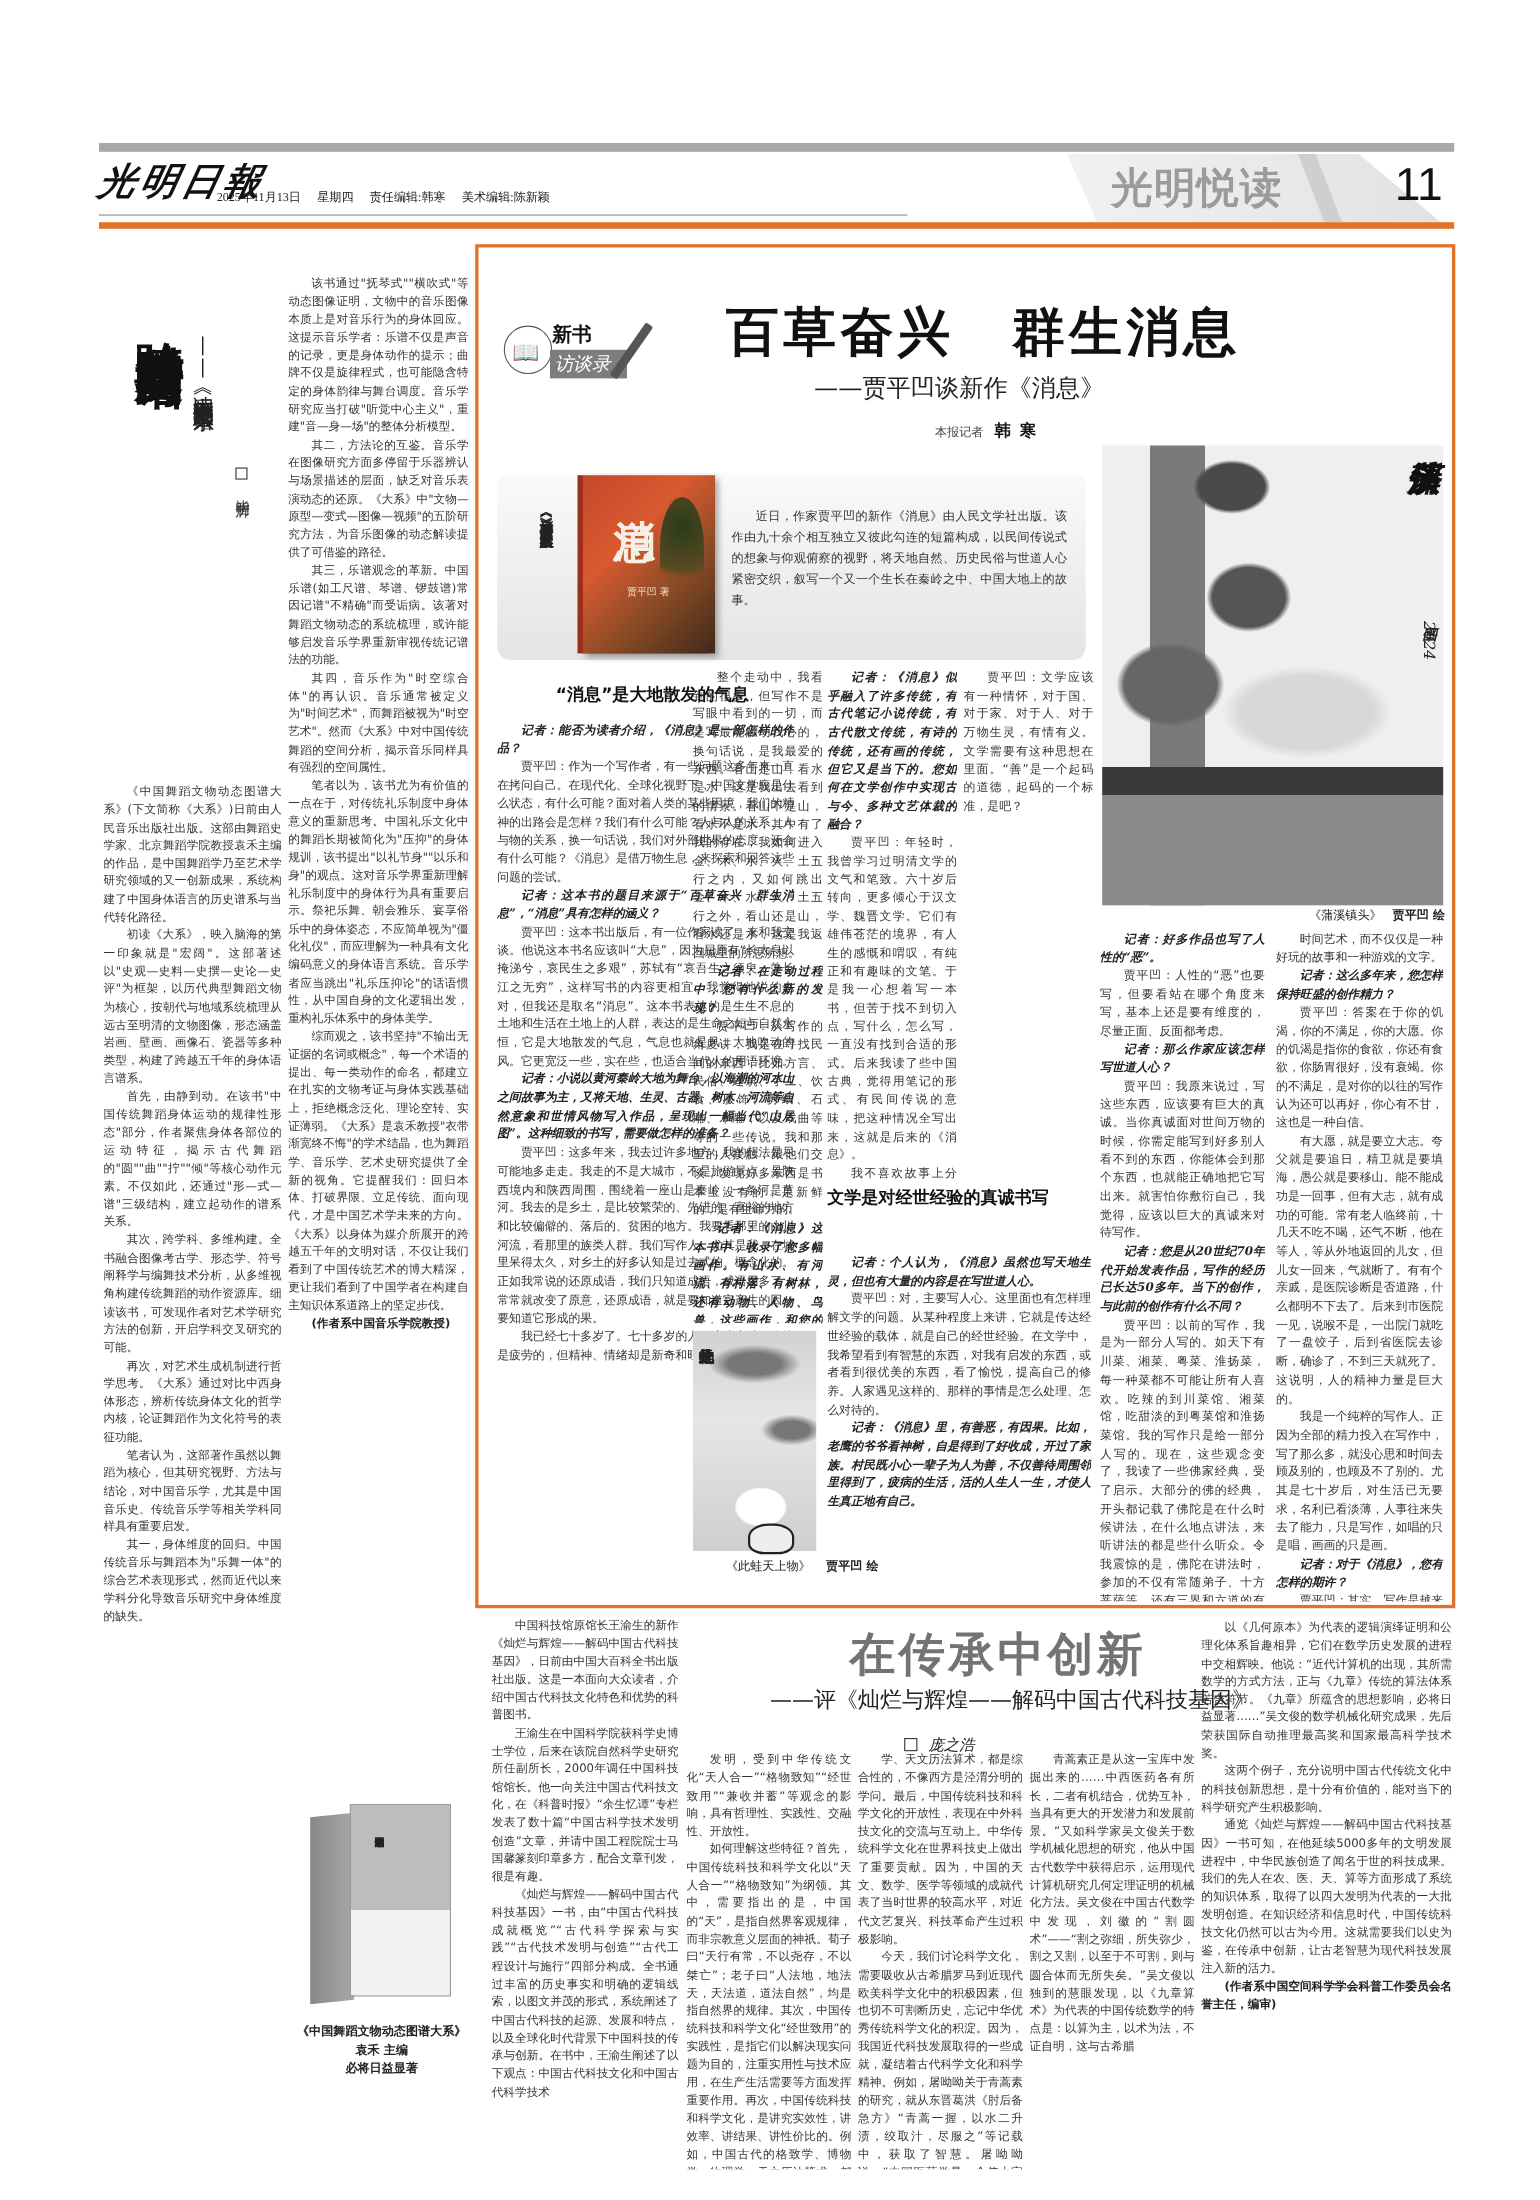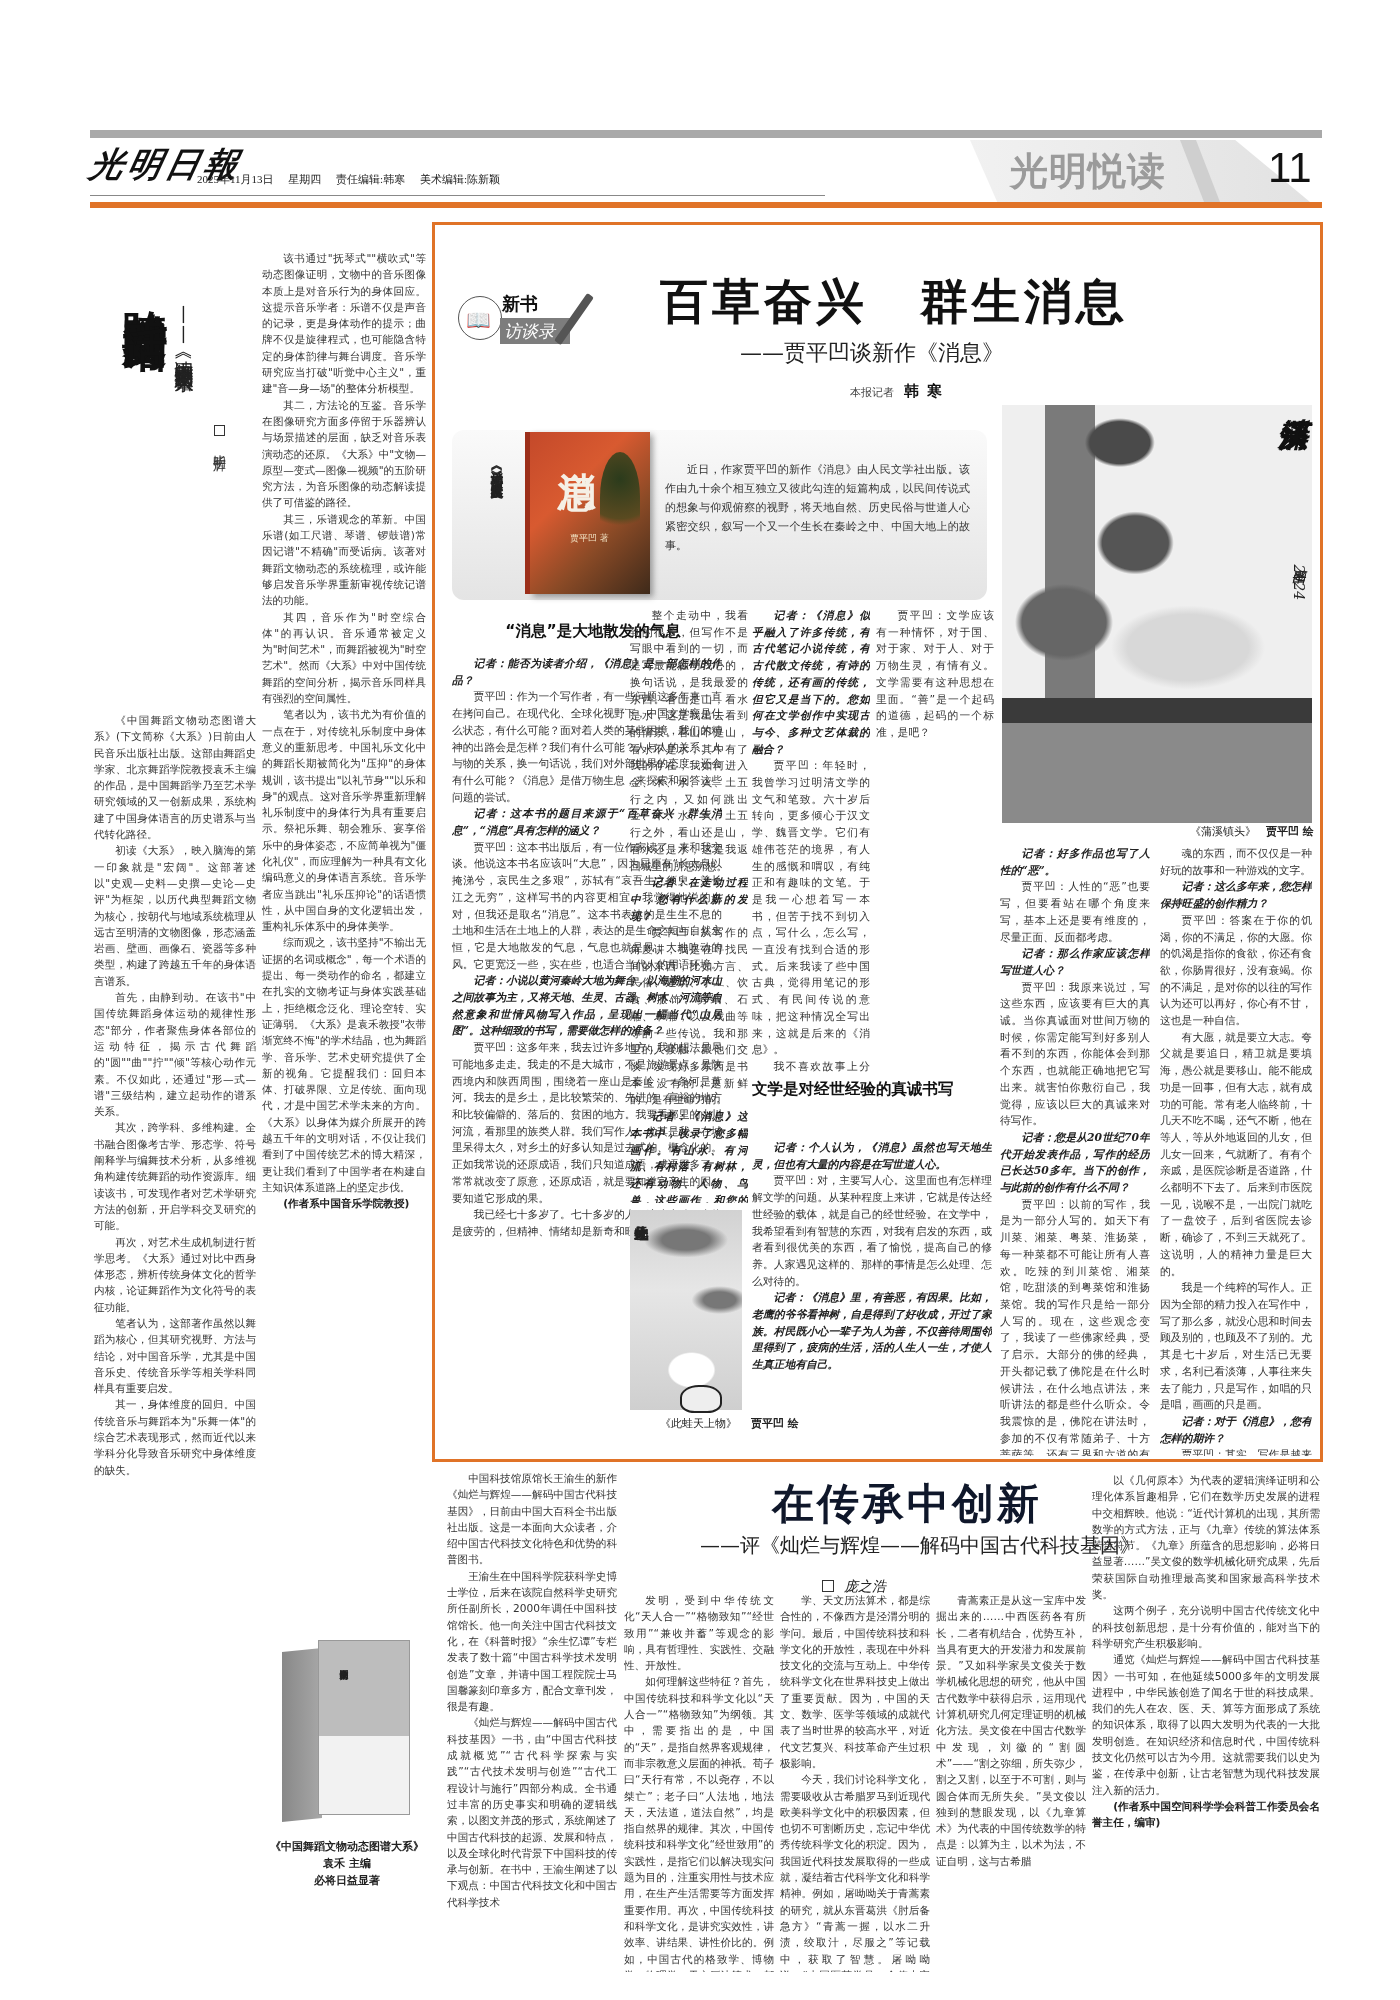--- a/index.html
+++ b/index.html
@@ -72,21 +72,21 @@
       radial-gradient(ellipse 40px 30px at 55% 80%, #fff 55%, transparent 60%),
       radial-gradient(ellipse 60px 25px at 50% 15%, #777 40%, transparent 70%),
       radial-gradient(ellipse 40px 20px at 80% 45%, #777 40%, transparent 70%),
       linear-gradient(180deg, #d2d2d2, #e6e6e6 40%, #cfcfcf); }
   .frog { position: absolute; left: 680px; top: 1385px; width: 42px; height: 28px; border: 2px solid #222; border-radius: 45% 45% 35% 35%; background: #eee; }
   .painting2-inscr { position: absolute; left: 634px; top: 1215px; writing-mode: vertical-rl; font-size: 14px; font-weight: bold; color: #222; line-height: 15px; }
   .paint2-cap { position: absolute; left: 660px; top: 1416px; font-size: 11px; font-family: "DejaVu Serif", serif; white-space: nowrap; color: #222; }
   .paint2-cap b { margin-left: 14px; font-family: "DejaVu Sans", sans-serif; }
 
   
-  .bot-title { position: absolute; left: 772px; top: 1476px; font-family: Liberation Serif, serif; font-weight: bold; font-size: 42px; letter-spacing: 3px; color: #0f172a; white-space: nowrap; }
+  .bot-title { position: absolute; left: 772px; top: 1476px; font-family: Liberation Serif, serif; font-weight: bold; font-size: 42px; letter-spacing: 3px; color: #737373; white-space: nowrap; }
   .bot-sub { position: absolute; left: 700px; top: 1532px; font-family: "DejaVu Sans", sans-serif; font-size: 20px; color: #222; white-space: nowrap; }
   .bot-author { position: absolute; left: 822px; top: 1566px; font-size: 14px; font-family: "DejaVu Serif", serif; font-style: italic; color: #222; white-space: nowrap; margin-top: 12px; }
   .bot-author .box { display: inline-block; width: 12px; height: 12px; border: 1.5px solid #333; margin-right: 10px; vertical-align: -1px; }
 
   .book2 { position: absolute; left: 282px; top: 1640px; width: 125px; height: 180px; }
   .book2-spine { position: absolute; left: 0; top: 10px; width: 40px; height: 170px; background: linear-gradient(90deg, #888, #a8a8a8); transform: skewY(-6deg); }
   .book2-face { position: absolute; left: 36px; top: 0; width: 92px; height: 175px; background: linear-gradient(180deg, #bdbdbd 0 55%, #f2f2f2 55% 100%); border: 1px solid #999; }
   .book2-face .t { position: absolute; left: 18px; top: 22px; writing-mode: vertical-rl; font-size: 9px; color: #222; }
   .book2-cap { position: absolute; left: 262px; top: 1838px; width: 170px; text-align: center; font-family: "DejaVu Sans", sans-serif; font-weight: bold; font-size: 11px; line-height: 17px; color: #222; }
 </style>
@@ -240,21 +240,21 @@
 <div class="col" style="left:1000px; top:846px; width:150px; height:610px; font-size:10.8px; line-height:16.7px;">
   <p class="q">记者：好多作品也写了人性的“恶”。</p>
   <p>贾平凹：人性的“恶”也要写，但要看站在哪个角度来写，基本上还是要有维度的，尽量正面、反面都考虑。</p>
   <p class="q">记者：那么作家应该怎样写世道人心？</p>
   <p>贾平凹：我原来说过，写这些东西，应该要有巨大的真诚。当你真诚面对世间万物的时候，你需定能写到好多别人看不到的东西，你能体会到那个东西，也就能正确地把它写出来。就害怕你敷衍自己，我觉得，应该以巨大的真诚来对待写作。</p>
   <p class="q">记者：您是从20世纪70年代开始发表作品，写作的经历已长达50多年。当下的创作，与此前的创作有什么不同？</p>
   <p>贾平凹：以前的写作，我是为一部分人写的。如天下有川菜、湘菜、粤菜、淮扬菜，每一种菜都不可能让所有人喜欢。吃辣的到川菜馆、湘菜馆，吃甜淡的到粤菜馆和淮扬菜馆。我的写作只是给一部分人写的。现在，这些观念变了，我读了一些佛家经典，受了启示。大部分的佛的经典，开头都记载了佛陀是在什么时候讲法，在什么地点讲法，来听讲法的都是些什么听众。令我震惊的是，佛陀在讲法时，参加的不仅有常随弟子、十方菩萨等，还有三界和六道的有情众生。有情众生，这四个字多好。这就启示，我的写作受众面要扩大，要探究天地自然的东西，要追问人性的、灵</p>
 </div>
 
 <div class="col" style="left:1160px; top:846px; width:152px; height:610px; font-size:10.8px; line-height:16.7px;">
-  <p>魂的东西，而不仅仅是一种好玩的故事和一种游戏的文字。</p>
+  <p>时间艺术，而不仅仅是一种好玩的故事和一种游戏的文字。</p>
   <p class="q">记者：这么多年来，您怎样保持旺盛的创作精力？</p>
   <p>贾平凹：答案在于你的饥渴，你的不满足，你的大愿。你的饥渴是指你的食欲，你还有食欲，你肠胃很好，没有衰竭。你的不满足，是对你的以往的写作认为还可以再好，你心有不甘，这也是一种自信。</p>
   <p>有大愿，就是要立大志。夸父就是要追日，精卫就是要填海，愚公就是要移山。能不能成功是一回事，但有大志，就有成功的可能。常有老人临终前，十几天不吃不喝，还气不断，他在等人，等从外地返回的儿女，但儿女一回来，气就断了。有有个亲戚，是医院诊断是否道路，什么都明不下去了。后来到市医院一见，说喉不是，一出院门就吃了一盘饺子，后到省医院去诊断，确诊了，不到三天就死了。这说明，人的精神力量是巨大的。</p>
   <p>我是一个纯粹的写作人。正因为全部的精力投入在写作中，写了那么多，就没心思和时间去顾及别的，也顾及不了别的。尤其是七十岁后，对生活已无要求，名利已看淡薄，人事往来失去了能力，只是写作，如唱的只是唱，画画的只是画。</p>
   <p class="q">记者：对于《消息》，您有怎样的期许？</p>
   <p>贾平凹：其实，写作是越来越难，越写越不自信，越写越是战战兢兢。《消息》也是这样。它出版后，我去留意社会对它的反应。对于饭菜，有人吃营养，有人吃味道，这本书是否有营养，是否有味道？这得听从检验和总结，以调整我以后的写作。</p>
 </div>
 
 <div class="bot-title">在传承中创新</div>
 <div class="bot-sub">——评《灿烂与辉煌——解码中国古代科技基因》</div>

